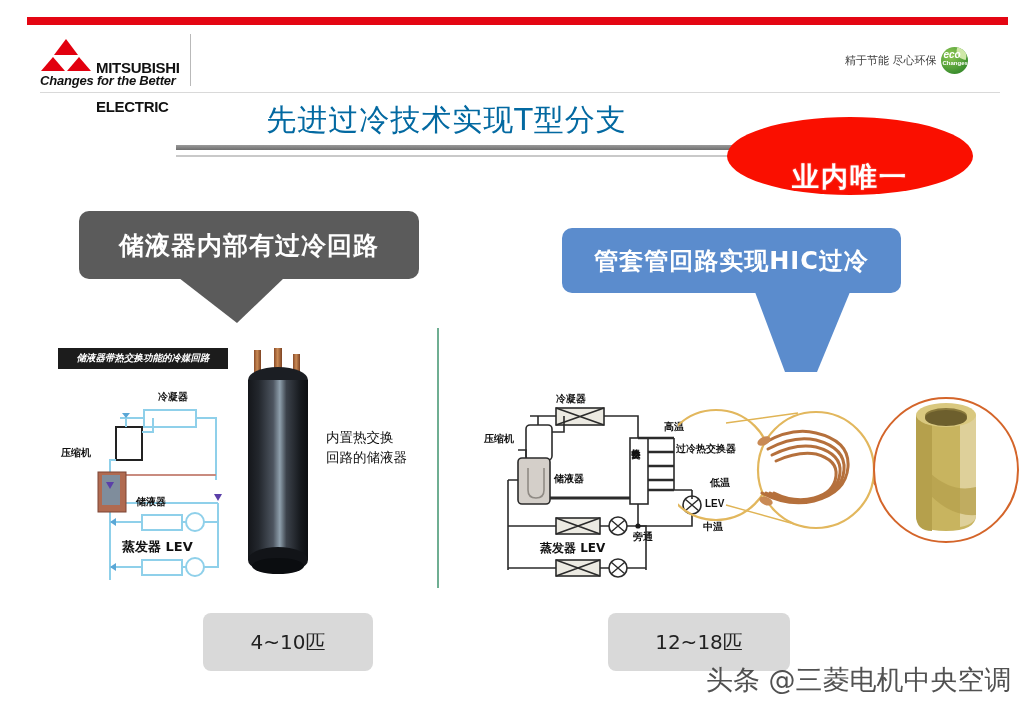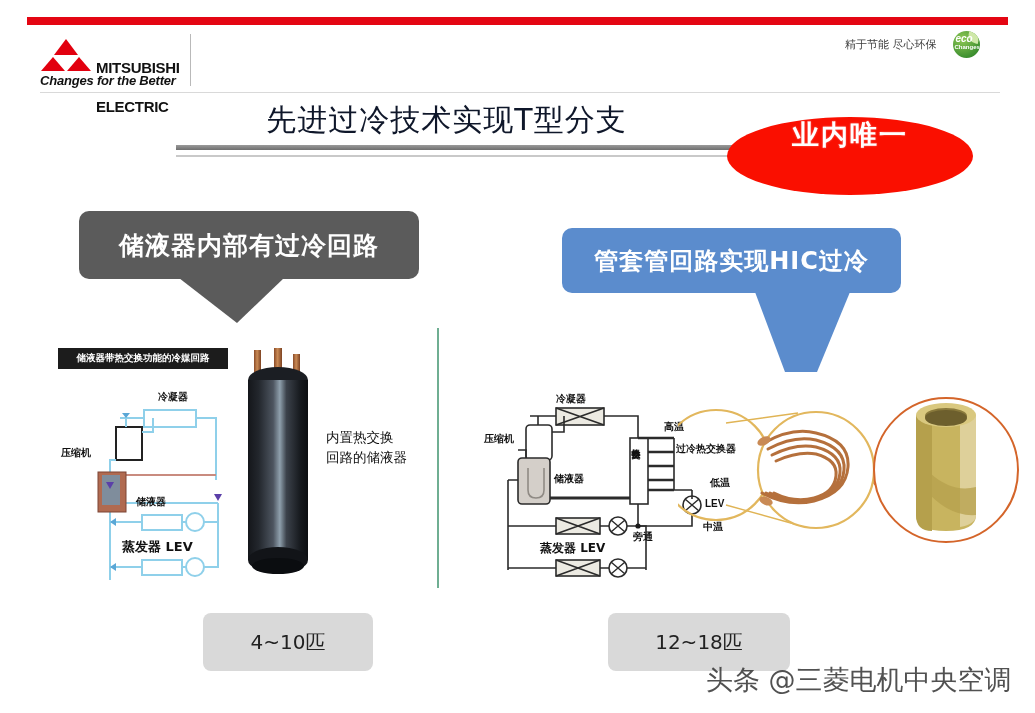--- a/index.html
+++ b/index.html
@@ -11,42 +11,42 @@
   #top-red-bar{left:27px;top:17px;width:981px;height:8px;background:#e40613;}
   #logo-block{left:40px;top:36px;width:150px;height:52px;}
   #logo-diamonds{position:absolute;left:0;top:2px;width:52px;height:34px;}
   #logo-words{position:absolute;left:56px;top:0px;line-height:1.02;}
   #logo-words .l1,#logo-words .l2{font-weight:bold;font-size:15px;letter-spacing:-0.3px;color:#111;margin-top:24px;}
   #logo-tagline{position:absolute;left:0px;top:37px;font-style:italic;font-weight:bold;
       font-size:13px;color:#111;letter-spacing:-0.2px;}
   #logo-divider{left:190px;top:34px;width:1px;height:52px;background:#b9b9b9;}
   #header-rule{left:40px;top:92px;width:960px;height:1px;background:#d9d9d9;}
 
-  #eco-wrap{left:845px;top:30px;height:28px;display:flex;align-items:center;gap:16px;}
+  #eco-wrap{left:845px;top:46px;height:28px;display:flex;align-items:center;gap:4px;}
   #eco-text{font-size:11px;color:#3c3c3c;font-family:"DejaVu Sans",sans-serif;}
   #eco-badge{width:27px;height:27px;border-radius:50%;
       background:radial-gradient(circle at 35% 30%,#8fc855,#3f9130 70%,#2e7a25);
       position:relative;overflow:hidden;}
   #eco-badge .eco-e{position:absolute;left:3px;top:3px;color:#fff;font-size:10px;
       font-weight:bold;font-style:italic;line-height:1;}
   #eco-badge .eco-c{position:absolute;left:2px;top:13px;color:#fff;font-size:6px;
       font-weight:bold;line-height:1;}
   #eco-badge .eco-leaf{position:absolute;right:1px;top:1px;width:11px;height:11px;
       background:#cfe8a8;border-radius:0 80% 0 80%;transform:rotate(12deg);}
 
   
-  #slide-title{left:0;top:100px;width:893px;text-align:center;font-size:30px;color:#0f172a;
+  #slide-title{left:0;top:100px;width:893px;text-align:center;font-size:30px;color:#0369a1;
       font-family:"DejaVu Sans",sans-serif;letter-spacing:1px;}
   #title-rule-thick{left:176px;top:145px;width:780px;height:5px;
       background:linear-gradient(#9a9a9a,#6f6f6f);}
   #title-rule-thin{left:176px;top:155px;width:780px;height:2px;background:#c9c9c9;}
 
   
   #unique-badge{left:727px;top:117px;width:246px;height:78px;border-radius:50%;
-      background:#fa0f00;display:flex;align-items:flex-start;justify-content:center;}
+      background:#fa0f00;display:flex;align-items:flex-end;justify-content:center;}
   #unique-badge span{color:#fff;font-size:27px;font-weight:bold;letter-spacing:2px;
       font-family:"DejaVu Sans",sans-serif;text-shadow:0 0 2px rgba(255,255,255,.45);}
 
   
   #callout-left{left:79px;top:211px;width:340px;height:68px;border-radius:10px;
       background:#5b5b5b;display:flex;align-items:center;justify-content:center;}
   #callout-left span{color:#fff;font-size:25px;font-weight:bold;letter-spacing:1px;
       font-family:"DejaVu Sans",sans-serif;}
   #callout-left-tail{left:179px;top:278px;width:120px;height:45px;}
 
@@ -58,21 +58,21 @@
   #callout-right-tail{left:755px;top:292px;width:95px;height:80px;}
 
   
   #green-divider{left:437px;top:328px;width:2px;height:260px;background:#6fae92;}
 
   
   #fig-left{left:58px;top:348px;width:360px;height:240px;}
   #left-header-bar{position:absolute;left:0;top:0;width:170px;height:21px;background:#1c1c1c;
       display:flex;align-items:center;justify-content:center;}
   #left-header-bar span{color:#fff;font-size:9.5px;font-weight:bold;
-      font-family:"DejaVu Sans",sans-serif;white-space:nowrap;}
+      font-family:"DejaVu Sans",sans-serif;white-space:nowrap;font-style:italic;}
   #left-circuit{position:absolute;left:0;top:22px;width:230px;height:218px;}
   .diag-label{position:absolute;font-size:10px;font-weight:bold;color:#111;
       font-family:"DejaVu Sans",sans-serif;white-space:nowrap;}
   #accumulator-photo{position:absolute;left:180px;top:0px;width:80px;height:240px;}
   #accum-caption{position:absolute;left:268px;top:80px;font-size:13.5px;color:#111;
       line-height:1.45;font-family:"DejaVu Sans",sans-serif;}
 
   
   #fig-right{left:478px;top:380px;width:545px;height:205px;}
   #right-circuit{position:absolute;left:0;top:0;width:250px;height:205px;}

